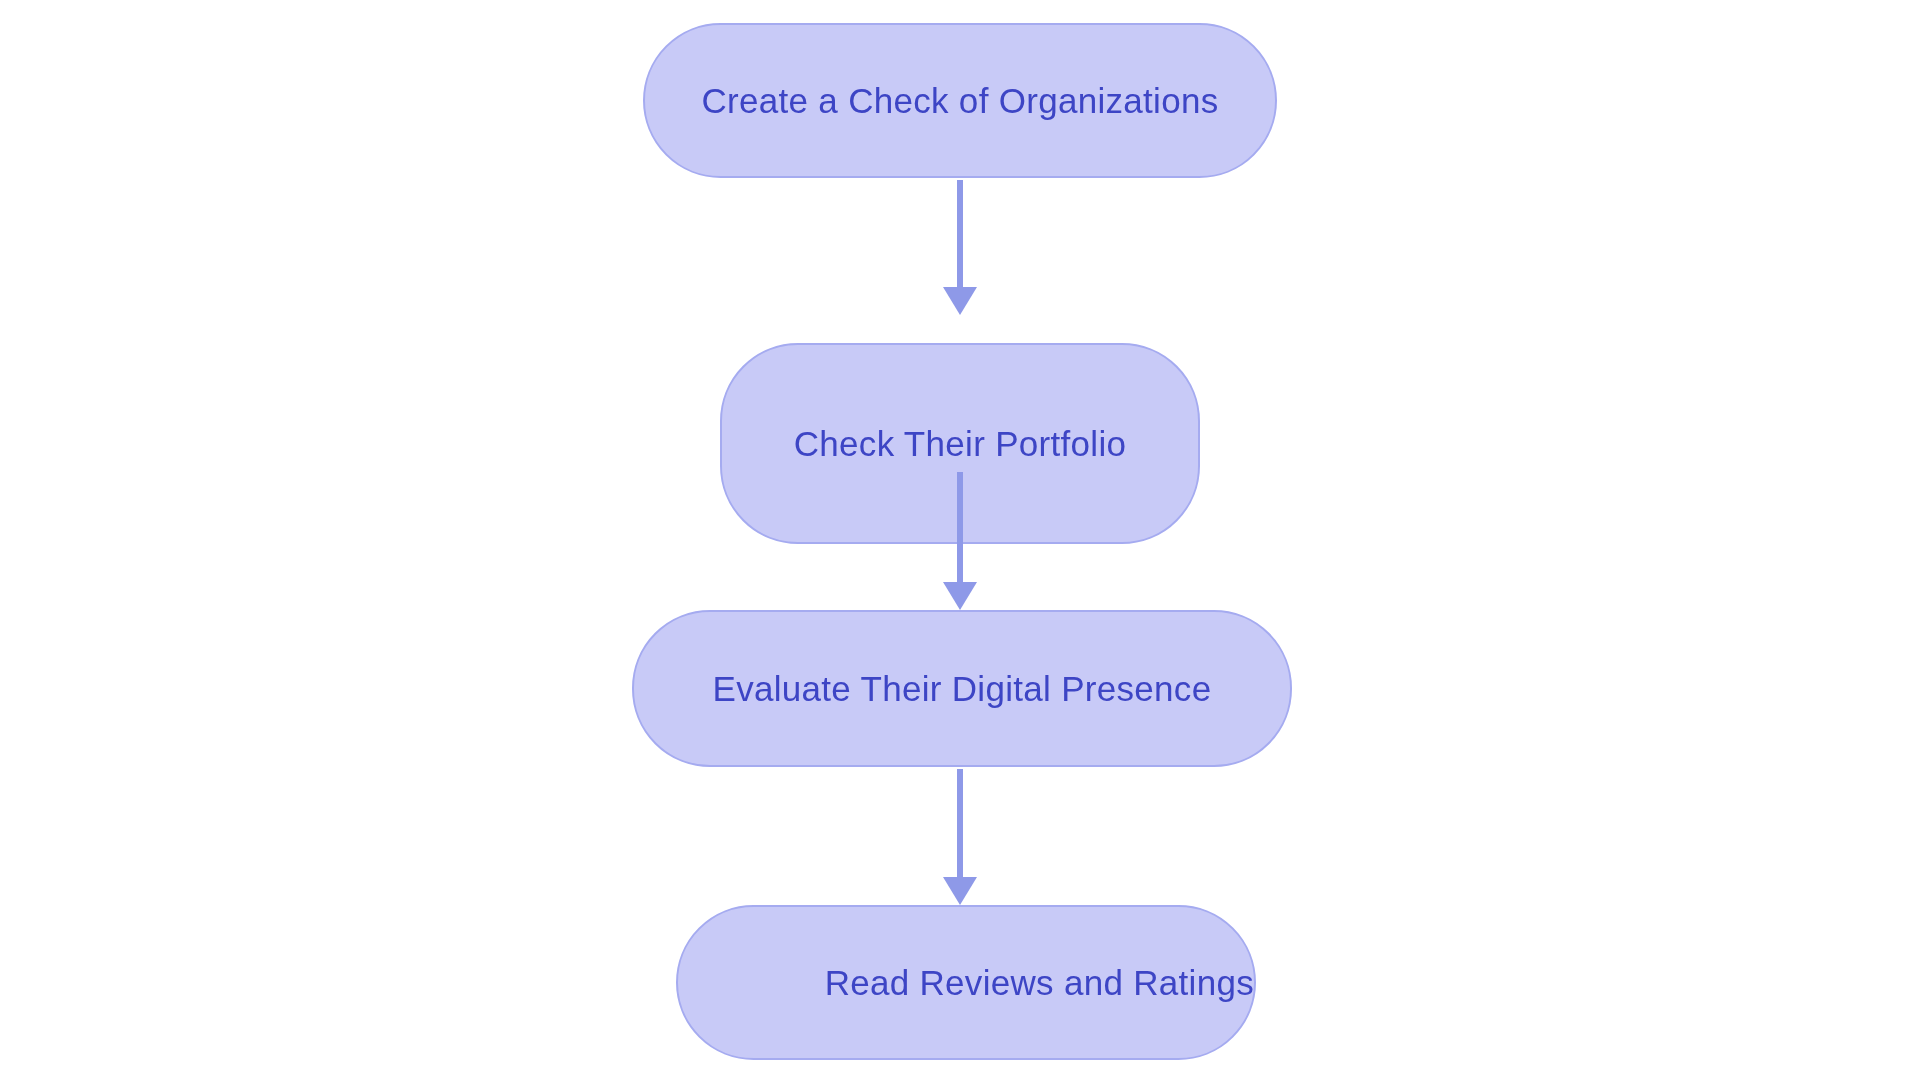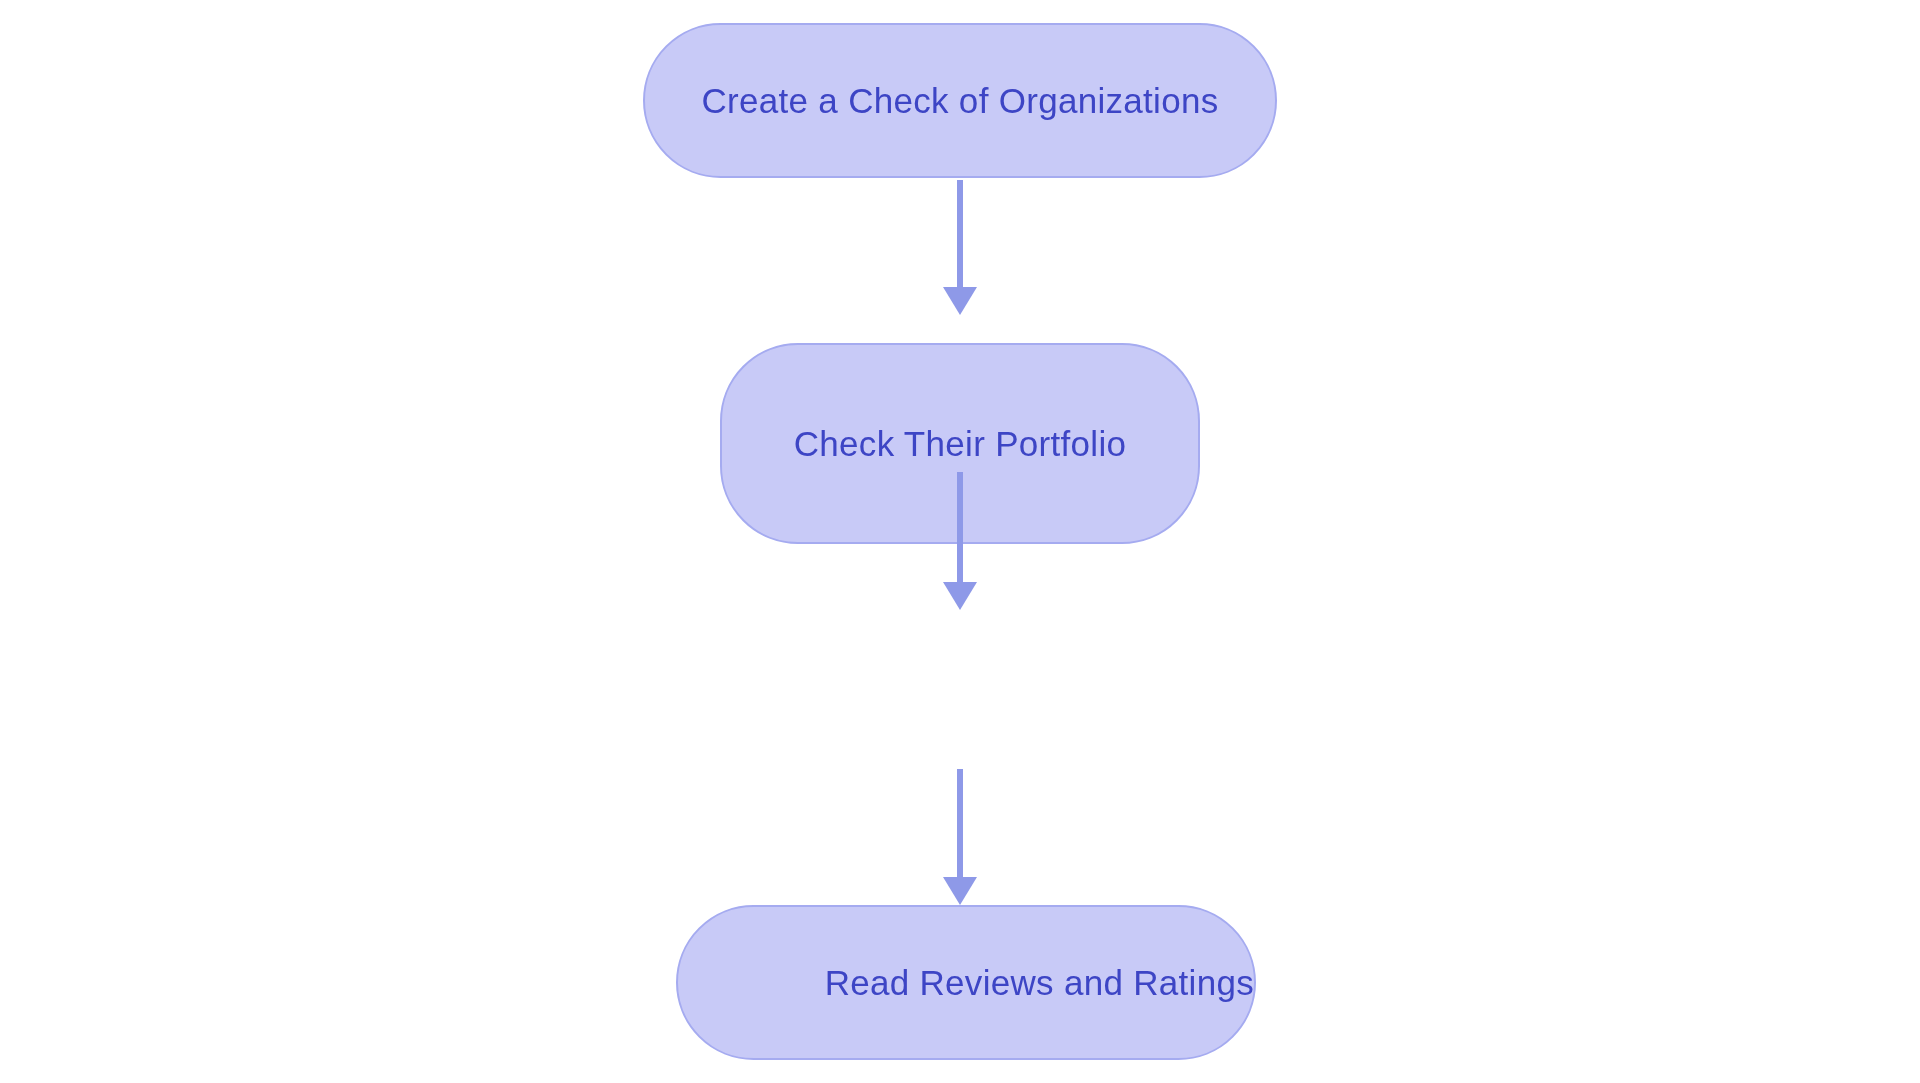--- a/index.html
+++ b/index.html
@@ -83,20 +83,23 @@
 
   <div class="node" id="node-1">
     <span class="node-label">Check Their Portfolio</span>
   </div>
 
   <div class="arrow" id="arrow-1">
     <div class="arrow-stem"></div>
     <div class="arrow-head"></div>
   </div>
 
+  <div class="node" id="node-2">
+    <span class="node-label">Evaluate Their Digital Presence</span>
+  </div>
 
   <div class="arrow" id="arrow-2">
     <div class="arrow-stem"></div>
     <div class="arrow-head"></div>
   </div>
 
   <div class="node" id="node-3">
     <span class="node-label">Read Reviews and Ratings</span>
   </div>
 

